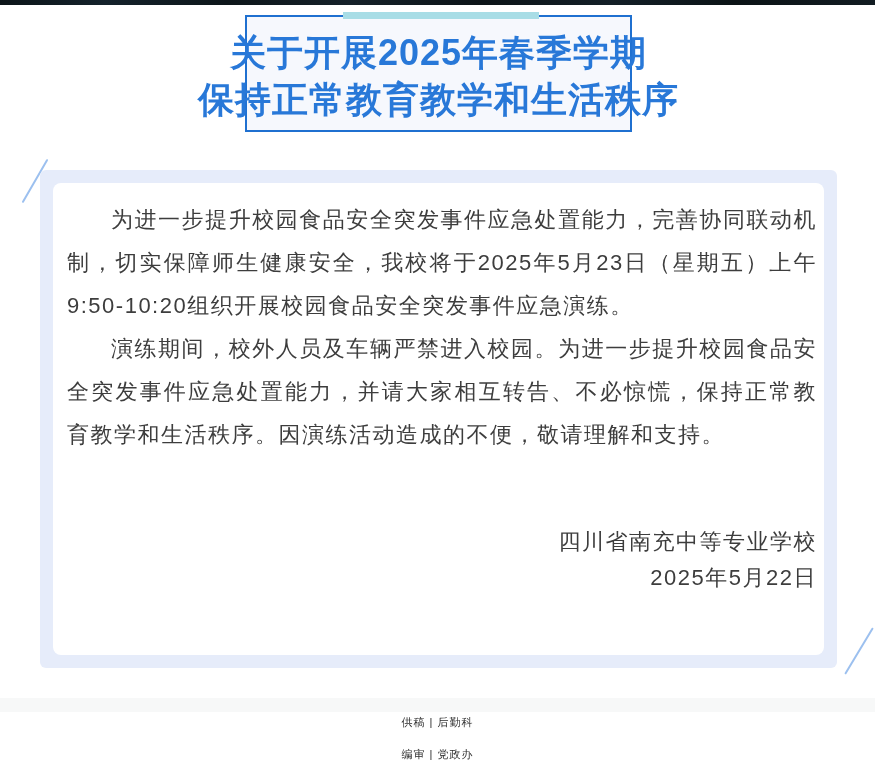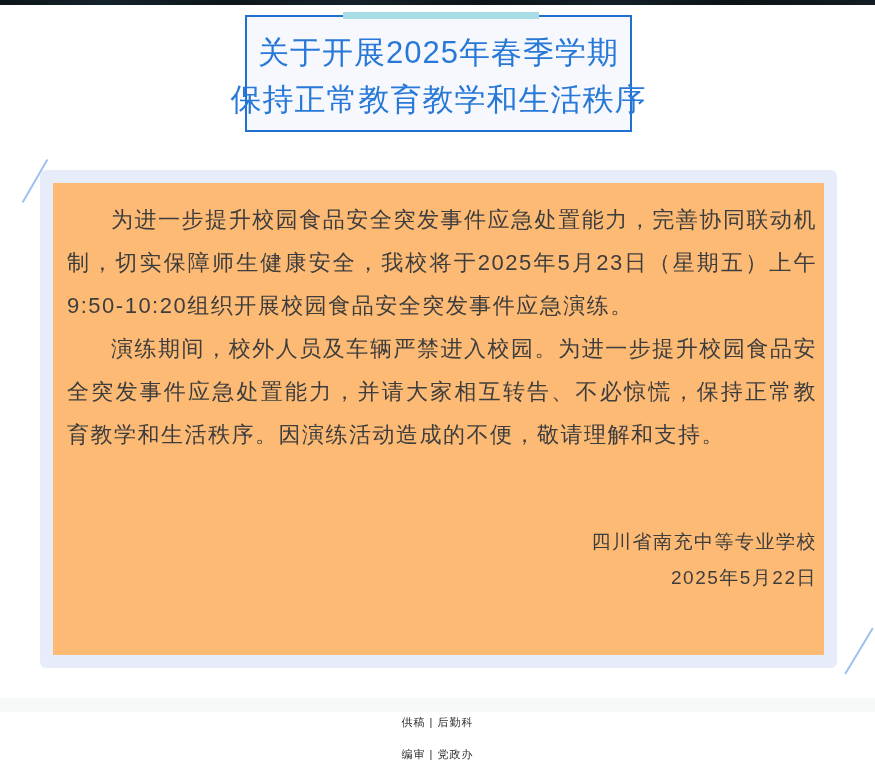--- a/index.html
+++ b/index.html
@@ -33,22 +33,22 @@
     z-index: 2;
     display: flex;
     flex-direction: column;
     justify-content: center;
     align-items: center;
     gap: 17px;
     padding-top: 6px;
   }
   .title-line {
     color: #2878d8;
-    font-size: 31px;
-    font-weight: normal;
+    font-size: 36px;
+    font-weight: bold;
     letter-spacing: 1px;
     line-height: 30px;
     white-space: nowrap;
   }
   .accent-bar {
     position: absolute;
     left: 96px; top: -5px;
     width: 196px; height: 7px;
     background: #a8dde6;
     z-index: 3;
@@ -77,39 +77,39 @@
     position: absolute;
     left: 40px; top: 170px;
     width: 797px; height: 498px;
     background: #e6ecfa;
     border-radius: 6px;
   }
   .card {
     position: absolute;
     left: 13px; top: 13px;
     width: 771px; height: 472px;
-    background: #fdba74;
-    border-radius: 0;
+    background: #ffffff;
+    border-radius: 8px;
     box-sizing: border-box;
     padding: 15px 7px 0 14px;
   }
   .body-text p {
     margin: 0;
     color: #3d3d3d;
     font-size: 22px;
     letter-spacing: 1.5px;
     line-height: 43px;
     text-indent: 2em;
     text-align: justify;
   }
   .signature-block {
     margin-top: 68px;
     text-align: right;
     color: #3d3d3d;
-    font-size: 19px;
+    font-size: 22px;
     letter-spacing: 1.5px;
     line-height: 36px;
   }
 
   
   .faint-band {
     position: absolute;
     left: 0; top: 698px;
     width: 875px; height: 14px;
     background: rgba(150, 160, 172, 0.08);

